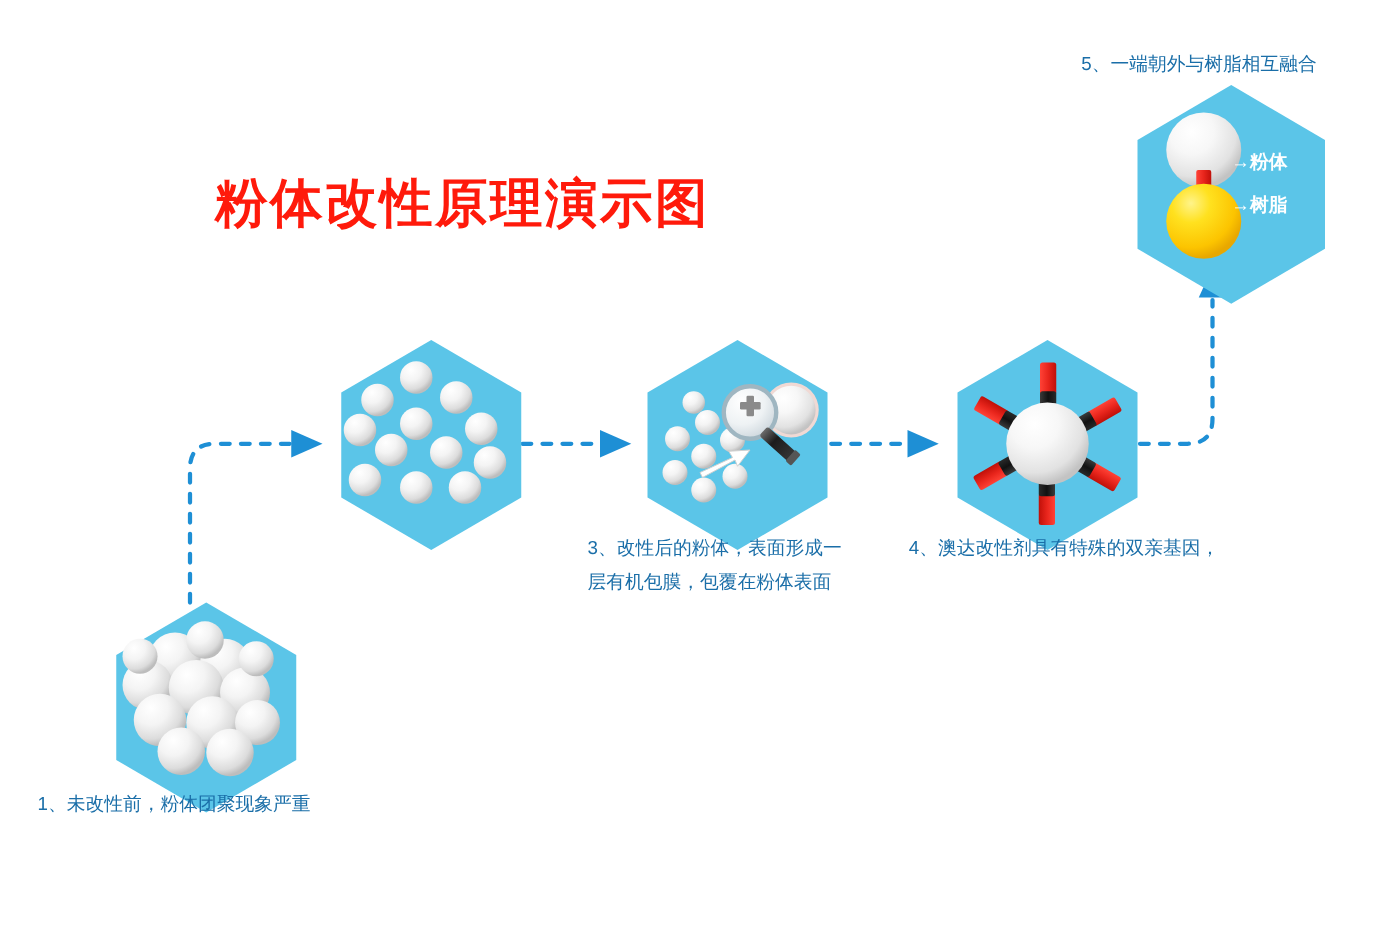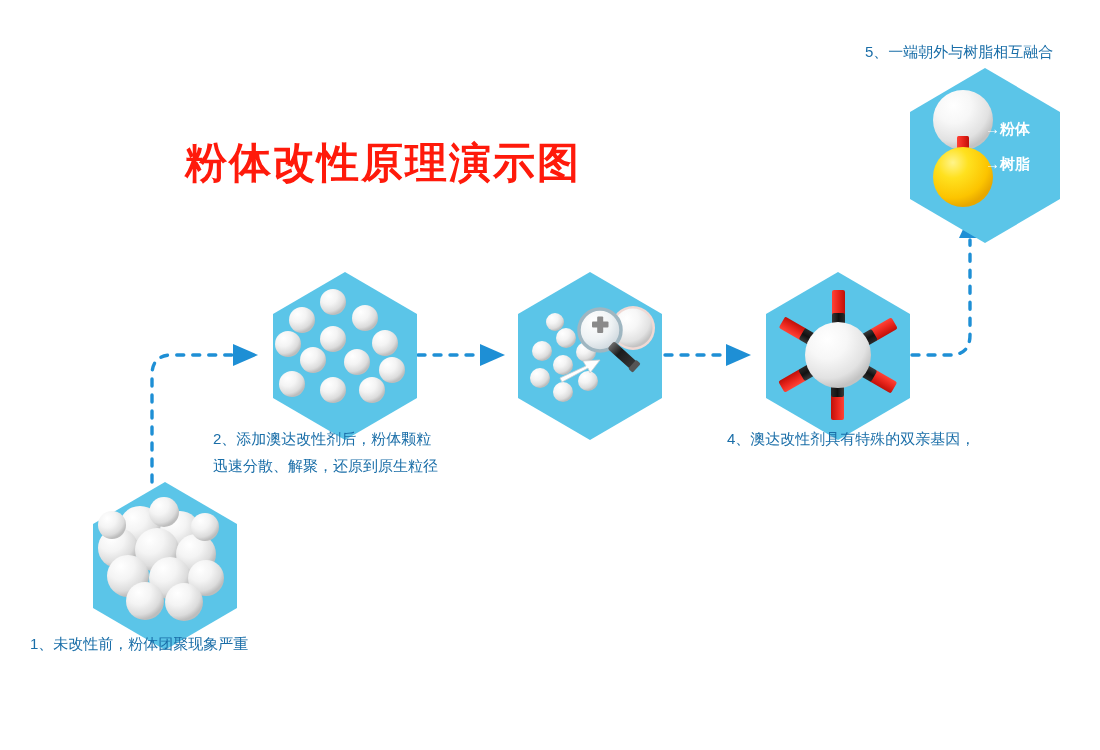--- a/index.html
+++ b/index.html
@@ -18,21 +18,20 @@
     width: 1100px; height: 750px;
   }
   .title {
     position: absolute;
     left: 172px; top: 135px;
     font-size: 42px;
     font-weight: bold;
     color: #FF1A0B;
     letter-spacing: 2px;
     white-space: nowrap;
-    margin-left: 13px;
   }
   .caption {
     position: absolute;
     color: #1A6EA8;
     font-size: 15px;
     font-weight: normal;
     line-height: 27px;
     white-space: nowrap;
   }
   .caption .l2 { display: block; }
@@ -228,25 +227,25 @@
       </g>
     </g>
   </svg>
 
   <div class="title">粉体改性原理演示图</div>
 
   <div class="caption" style="left:30px; top:630px;">
     <span>1、未改性前，粉体团聚现象严重</span>
   </div>
 
-  <div class="caption" style="left:213px; top:425px;">
-    <span>2、添加澳达改性剂后，粉体颗粒</span>
-    <span class="l2">迅速分散、解聚，还原到原生粒径</span>
-  </div>
-
+
+  <div class="caption" style="left:470px; top:425px;">
+    <span>3、改性后的粉体，表面形成一</span>
+    <span class="l2">层有机包膜，包覆在粉体表面</span>
+  </div>
 
   <div class="caption" style="left:714px; top:425px;margin-left:13px;">
     <span>4、澳达改性剂具有特殊的双亲基因，</span>
   </div>
 
   <div class="caption" style="left:865px; top:38px;">
     <span>5、一端朝外与树脂相互融合</span>
   </div>
 
   <div class="hexlabel" style="left:985px; top:110px;margin-top:10px;">→粉体</div>

